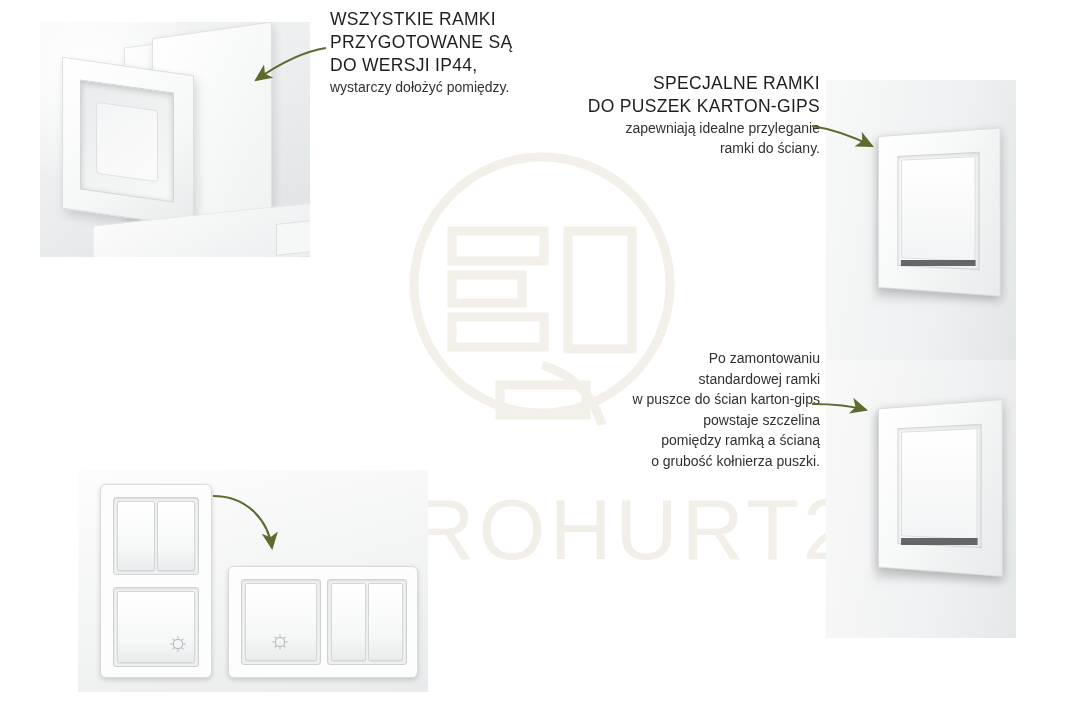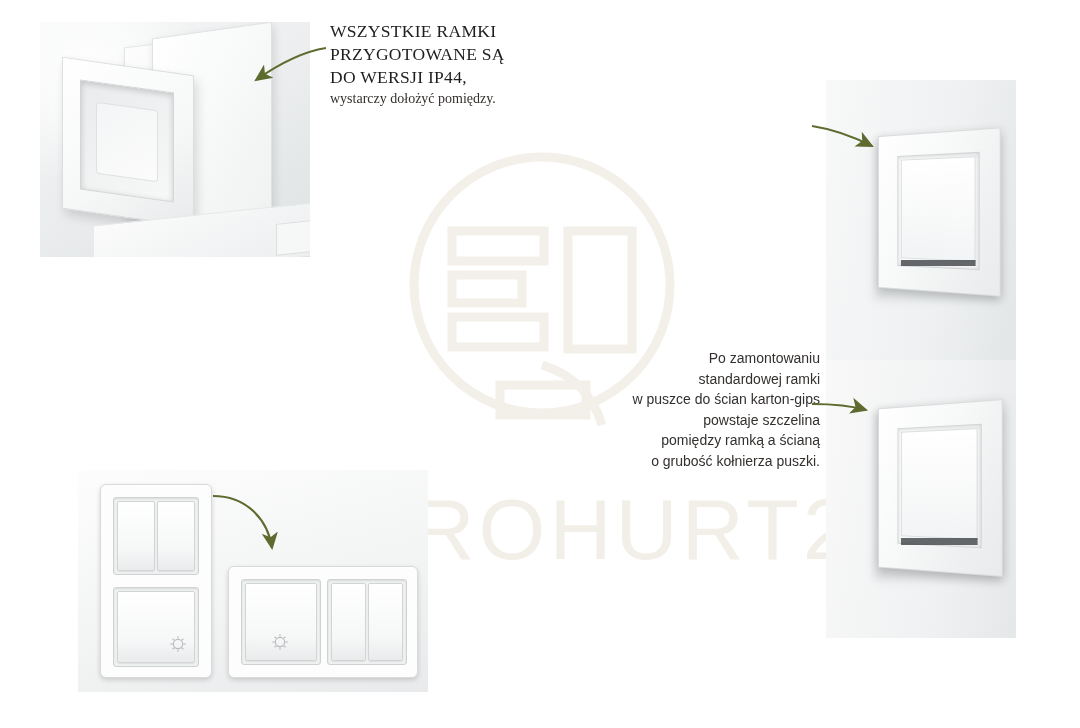--- a/index.html
+++ b/index.html
@@ -127,21 +127,21 @@
     letter-spacing: .3px;
     color: #1e1e1e;
     white-space: pre-line;
   }
   .callout .sub {
     font-size: 14px;
     line-height: 20px;
     color: #33302e;
     white-space: pre-line;
   }
-  #callout-ip44 { left: 330px; top: 20px; width: 260px; font-family: Liberation Serif, serif; }
+  #callout-ip44 { left: 330px; top: 8px; width: 260px; }
   #callout-karton {
     left: 560px;
     top: 72px;
     width: 260px;
     text-align: right;
   }
   #callout-szczelina {
     left: 585px;
     top: 348px;
     width: 235px;
@@ -263,20 +263,26 @@
     </div>
   </div>
 
   <div class="callout" id="callout-ip44">
     <div class="head">WSZYSTKIE RAMKI
 PRZYGOTOWANE SĄ
 DO WERSJI IP44,</div>
     <div class="sub">wystarczy dołożyć pomiędzy.</div>
   </div>
 
+  <div class="callout" id="callout-karton">
+    <div class="head">SPECJALNE RAMKI
+DO PUSZEK KARTON-GIPS</div>
+    <div class="sub">zapewniają idealne przyleganie
+ramki do ściany.</div>
+  </div>
 
   <div class="callout" id="callout-szczelina">
     <div class="sub">Po zamontowaniu
 standardowej ramki
 w puszce do ścian karton-gips
 powstaje szczelina
 pomiędzy ramką a ścianą
 o grubość kołnierza puszki.</div>
   </div>
 

